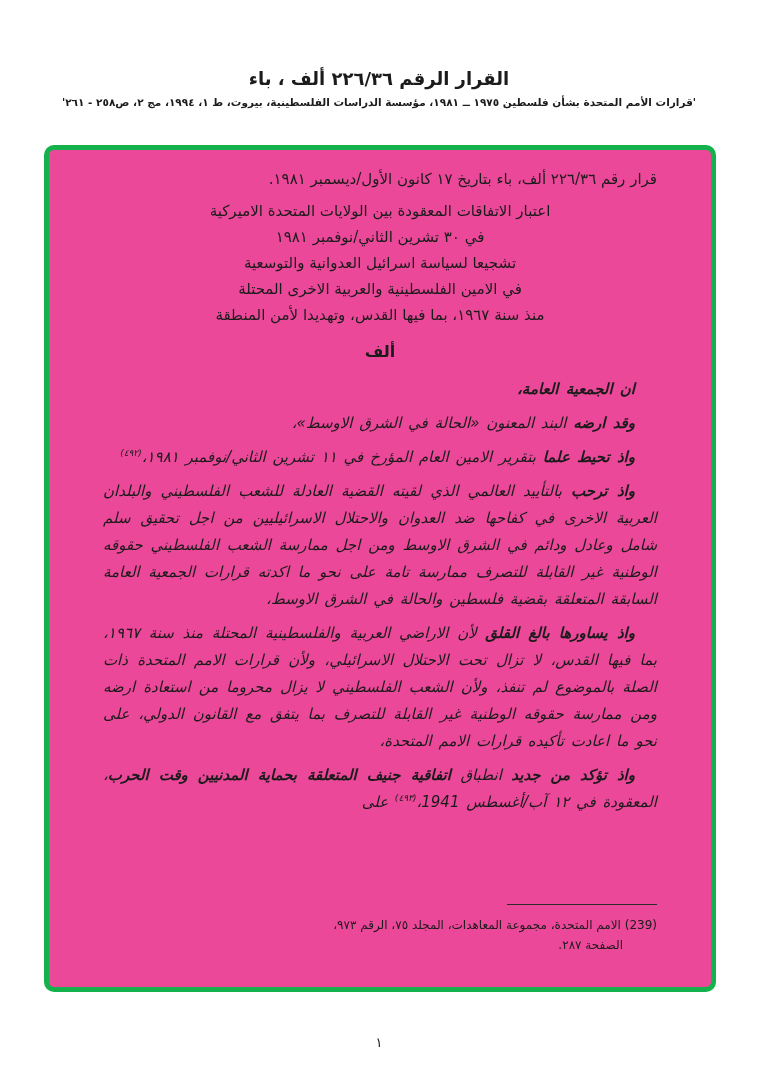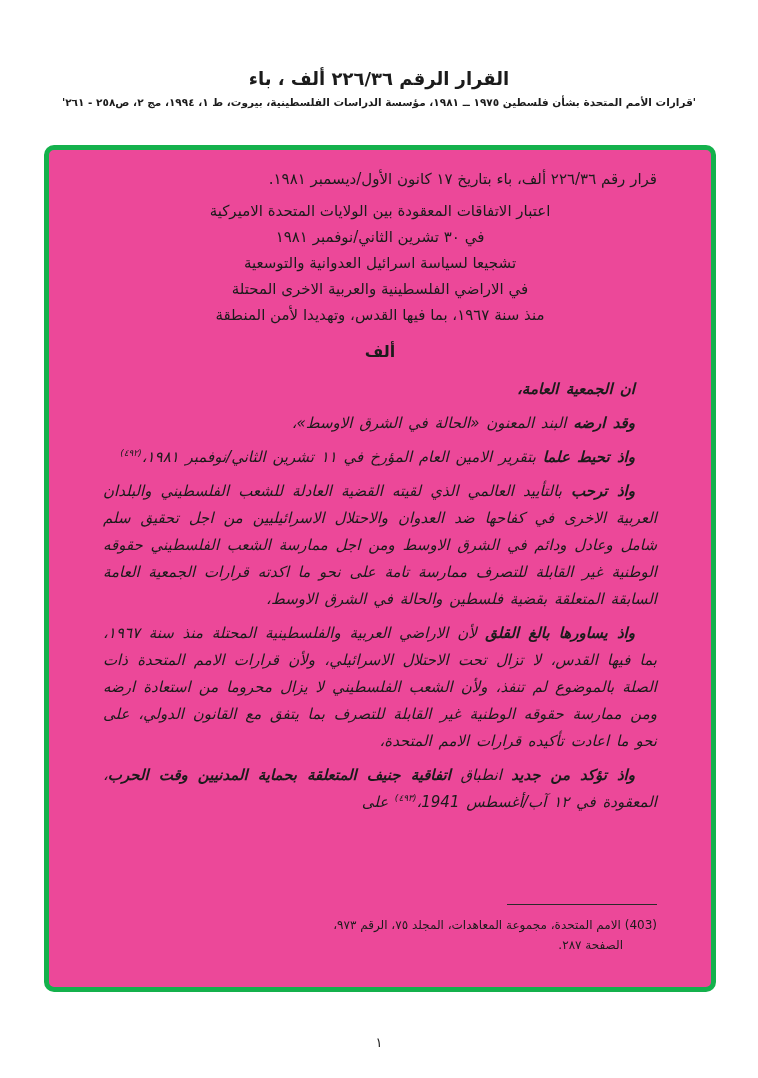--- a/index.html
+++ b/index.html
@@ -103,36 +103,36 @@
   <div class="citation">'قرارات الأمم المتحدة بشأن فلسطين ١٩٧٥ ــ ١٩٨١، مؤسسة الدراسات الفلسطينية، بيروت، ط ١، ١٩٩٤، مج ٢، ص٢٥٨ - ٢٦١'</div>
 </header>
 
 <section class="res-box" style="border-color: rgb(20, 177, 76);">
   <p class="date-line">قرار رقم ٢٢٦/٣٦ ألف، باء بتاريخ ١٧ كانون الأول/ديسمبر ١٩٨١.</p>
 
   <div class="res-title">
       <div class="res-title-line">اعتبار الاتفاقات المعقودة بين الولايات المتحدة الاميركية</div>
       <div class="res-title-line">في ٣٠ تشرين الثاني/نوفمبر ١٩٨١</div>
       <div class="res-title-line">تشجيعا لسياسة اسرائيل العدوانية والتوسعية</div>
-      <div class="res-title-line">في الاراضي الفلسطينية والعربية الاخرى المحتلة</div>
+      <div class="res-title-line">في الامين الفلسطينية والعربية الاخرى المحتلة</div>
       <div class="res-title-line">منذ سنة ١٩٦٧، بما فيها القدس، وتهديدا لأمن المنطقة</div>
     </div>
 
   <div class="section-label">ألف</div>
 
   <div class="body-text">
       <p class="body-par"><b>ان الجمعية العامة،</b></p>
       <p class="body-par"><b>وقد ارضه</b><span> البند المعنون «الحالة في الشرق الاوسط»،</span></p>
       <p class="body-par"><b>واذ تحيط علما</b><span> بتقرير الامين العام المؤرخ في ١١ تشرين الثاني/نوفمبر ١٩٨١،</span><sup>(٤٩٢)</sup></p>
       <p class="body-par"><b>واذ ترحب</b><span> بالتأييد العالمي الذي لقيته القضية العادلة للشعب الفلسطيني والبلدان العربية الاخرى في كفاحها ضد العدوان والاحتلال الاسرائيليين من اجل تحقيق سلم شامل وعادل ودائم في الشرق الاوسط ومن اجل ممارسة الشعب الفلسطيني حقوقه الوطنية غير القابلة للتصرف ممارسة تامة على نحو ما اكدته قرارات الجمعية العامة السابقة المتعلقة بقضية فلسطين والحالة في الشرق الاوسط،</span></p>
       <p class="body-par"><b>واذ يساورها بالغ القلق</b><span> لأن الاراضي العربية والفلسطينية المحتلة منذ سنة ١٩٦٧، بما فيها القدس، لا تزال تحت الاحتلال الاسرائيلي، ولأن قرارات الامم المتحدة ذات الصلة بالموضوع لم تنفذ، ولأن الشعب الفلسطيني لا يزال محروما من استعادة ارضه ومن ممارسة حقوقه الوطنية غير القابلة للتصرف بما يتفق مع القانون الدولي، على نحو ما اعادت تأكيده قرارات الامم المتحدة،</span></p>
       <p class="body-par"><b>واذ تؤكد من جديد</b><span> انطباق </span><b>اتفاقية جنيف المتعلقة بحماية المدنيين وقت الحرب</b><span>، المعقودة في ١٢ آب/أغسطس 1941،</span><sup>(٤٩٣)</sup><span> على</span></p>
     </div>
 
   <div class="footnotes">
     <div class="fn-rule"></div>
     <div>
-        <div class="footnote"><span>(403) الامم المتحدة، </span><b>مجموعة المعاهدات</b><span>، المجلد ٧٥، الرقم ٩٧٣، الصفحة ٢٨٧.</span></div>
+        <div class="footnote"><span>(239) الامم المتحدة، </span><b>مجموعة المعاهدات</b><span>، المجلد ٧٥، الرقم ٩٧٣، الصفحة ٢٨٧.</span></div>
       </div>
   </div>
 </section>
 
 <div class="page-number">١</div>
 
 </body></html>

